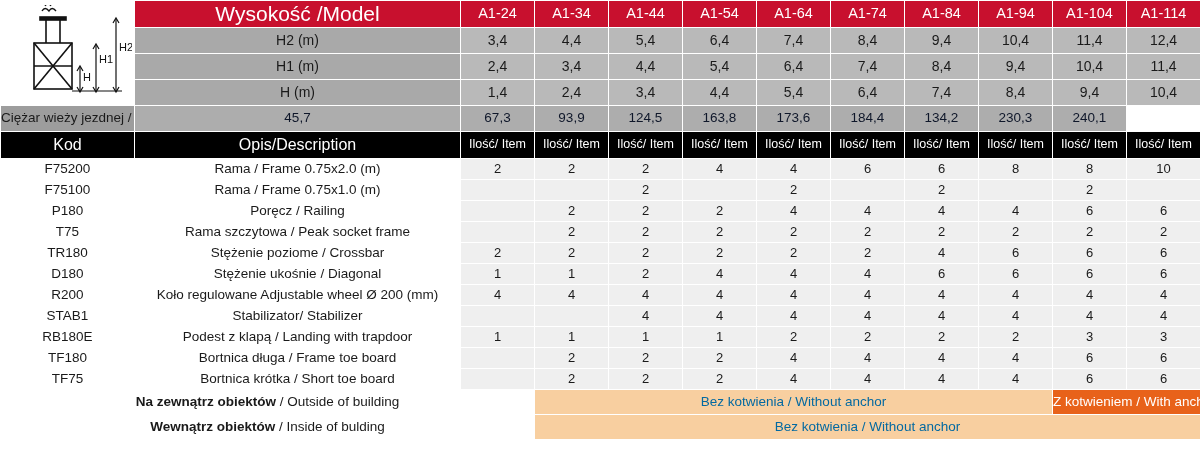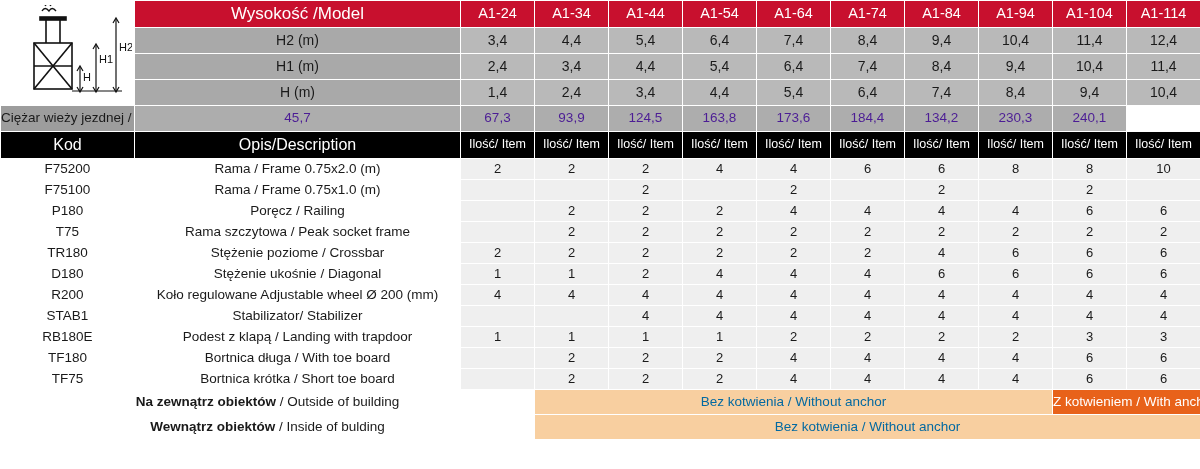--- a/index.html
+++ b/index.html
@@ -33,21 +33,21 @@
   
   .c-code { width: 134px; }
   .c-desc { width: 326px; }
   .c-model { width: 74px; }
 
   
   .hdr-red {
     background: #c8102e;
     color: #ffffff;
     font-weight: bold;
-    font-size: 17px;
+    font-size: 21px;
     height: 26px;
   }
   .hdr-red.model {
     font-size: 14.5px;
   }
   .logo-cell {
     background: #ffffff;
     border: 1px solid #ffffff;
     padding: 0;
   }
@@ -73,21 +73,21 @@
     height: 25px;
   }
   .weight-label {
     background: #9d9d9d;
     color: #1a1a1a;
     font-size: 13.5px;
     height: 25px;
   }
   .weight-val {
     background: #adadad;
-    color: #4c1d95;
+    color: #0f172a;
     font-size: 13.5px;
     height: 25px;
   }
 
   
   .hdr-black {
     background: #000000;
     color: #ffffff;
     font-size: 16px;
     font-weight: bold;
@@ -403,21 +403,21 @@
         <td class="row-qty">1</td>
         <td class="row-qty">2</td>
         <td class="row-qty">2</td>
         <td class="row-qty">2</td>
         <td class="row-qty">2</td>
         <td class="row-qty">3</td>
         <td class="row-qty">3</td>
       </tr>
       <tr>
         <td class="row-code">TF180</td>
-        <td class="row-desc">Bortnica długa / With toe board</td>
+        <td class="row-desc">Bortnica długa / Frame toe board</td>
         <td class="row-qty"></td>
         <td class="row-qty">2</td>
         <td class="row-qty">2</td>
         <td class="row-qty">2</td>
         <td class="row-qty">4</td>
         <td class="row-qty">4</td>
         <td class="row-qty">4</td>
         <td class="row-qty">4</td>
         <td class="row-qty">6</td>
         <td class="row-qty">6</td>

